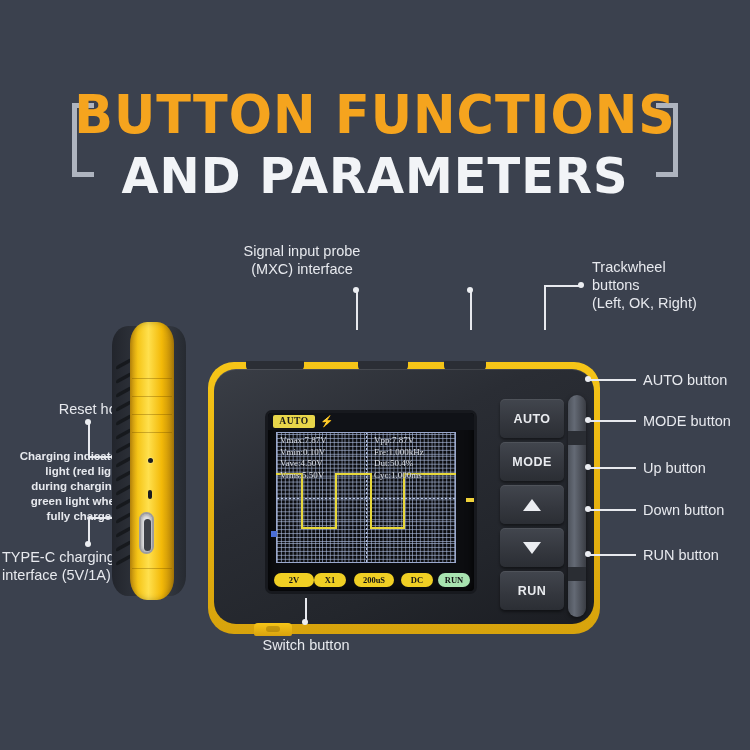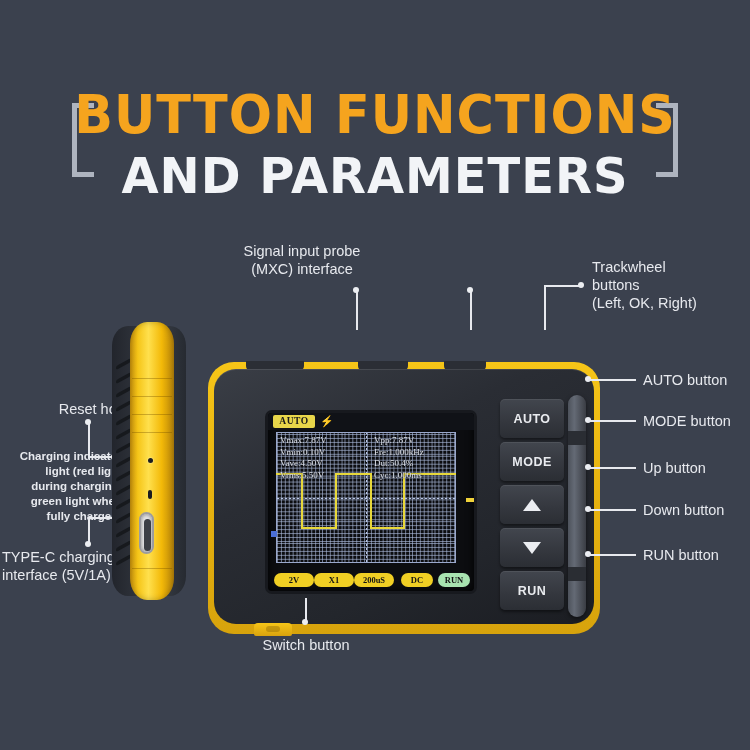--- a/index.html
+++ b/index.html
@@ -311,21 +311,21 @@
           <div>Fre:1.000kHz</div>
           <div>Dut:50.4%</div>
           <div>Cyc:1.000ms</div>
         </div>
 
         <div class="trig-mark2"></div>
         <div class="ch-mark"></div>
 
         <div class="scr-bottom">
           <div class="sbtn y" style="left:6px;  width:40px;">2V</div>
-          <div class="sbtn y" style="left:46px; width:40px;">X1</div>
+          <div class="sbtn y" style="left:46px; width:32px;">X1</div>
           <div class="sbtn y" style="left:86px; width:40px;">200uS</div>
           <div class="sbtn y" style="left:133px;width:32px;border-radius:7px;">DC</div>
           <div class="sbtn g" style="left:170px;width:32px;">RUN</div>
         </div>
       </div>
 
       <div class="btn-col">
         <div class="kbtn" style="top:0px">AUTO</div>
         <div class="kbtn" style="top:43px">MODE</div>
         <div class="kbtn" style="top:86px">

